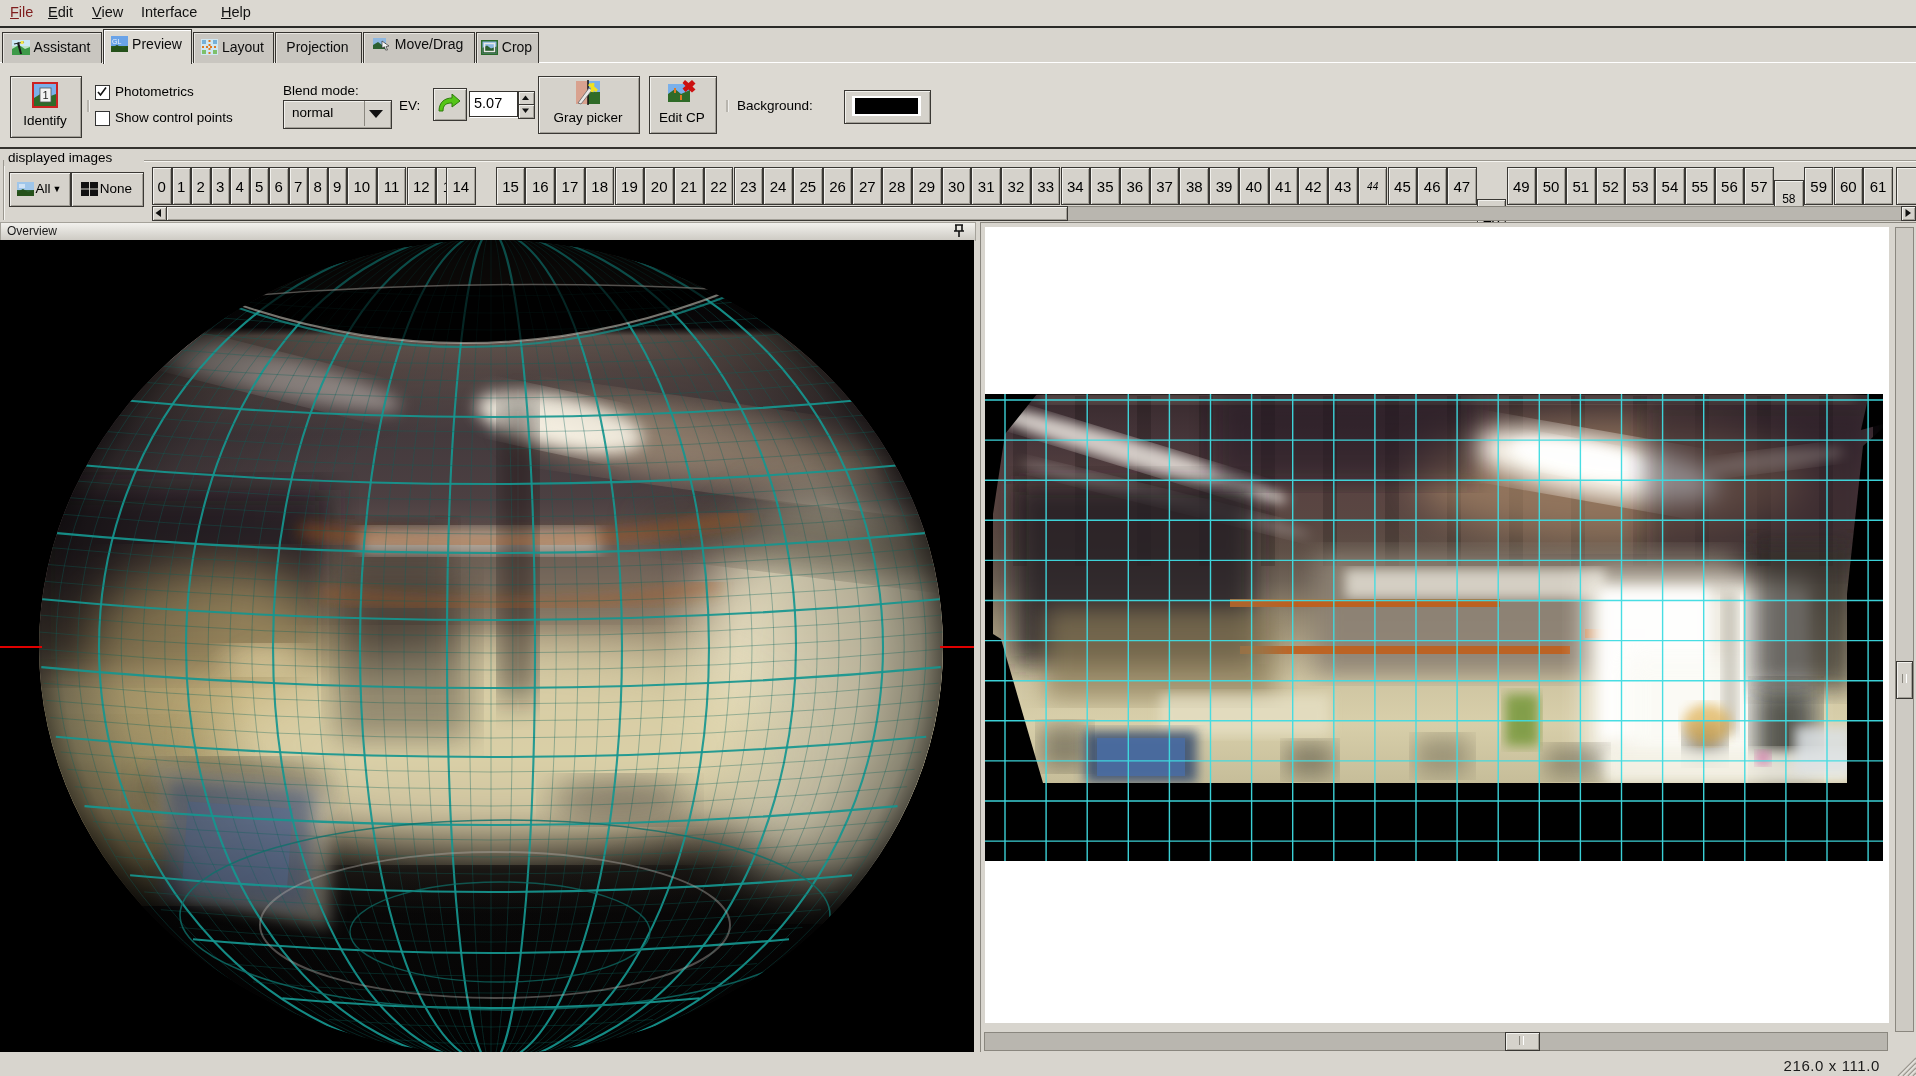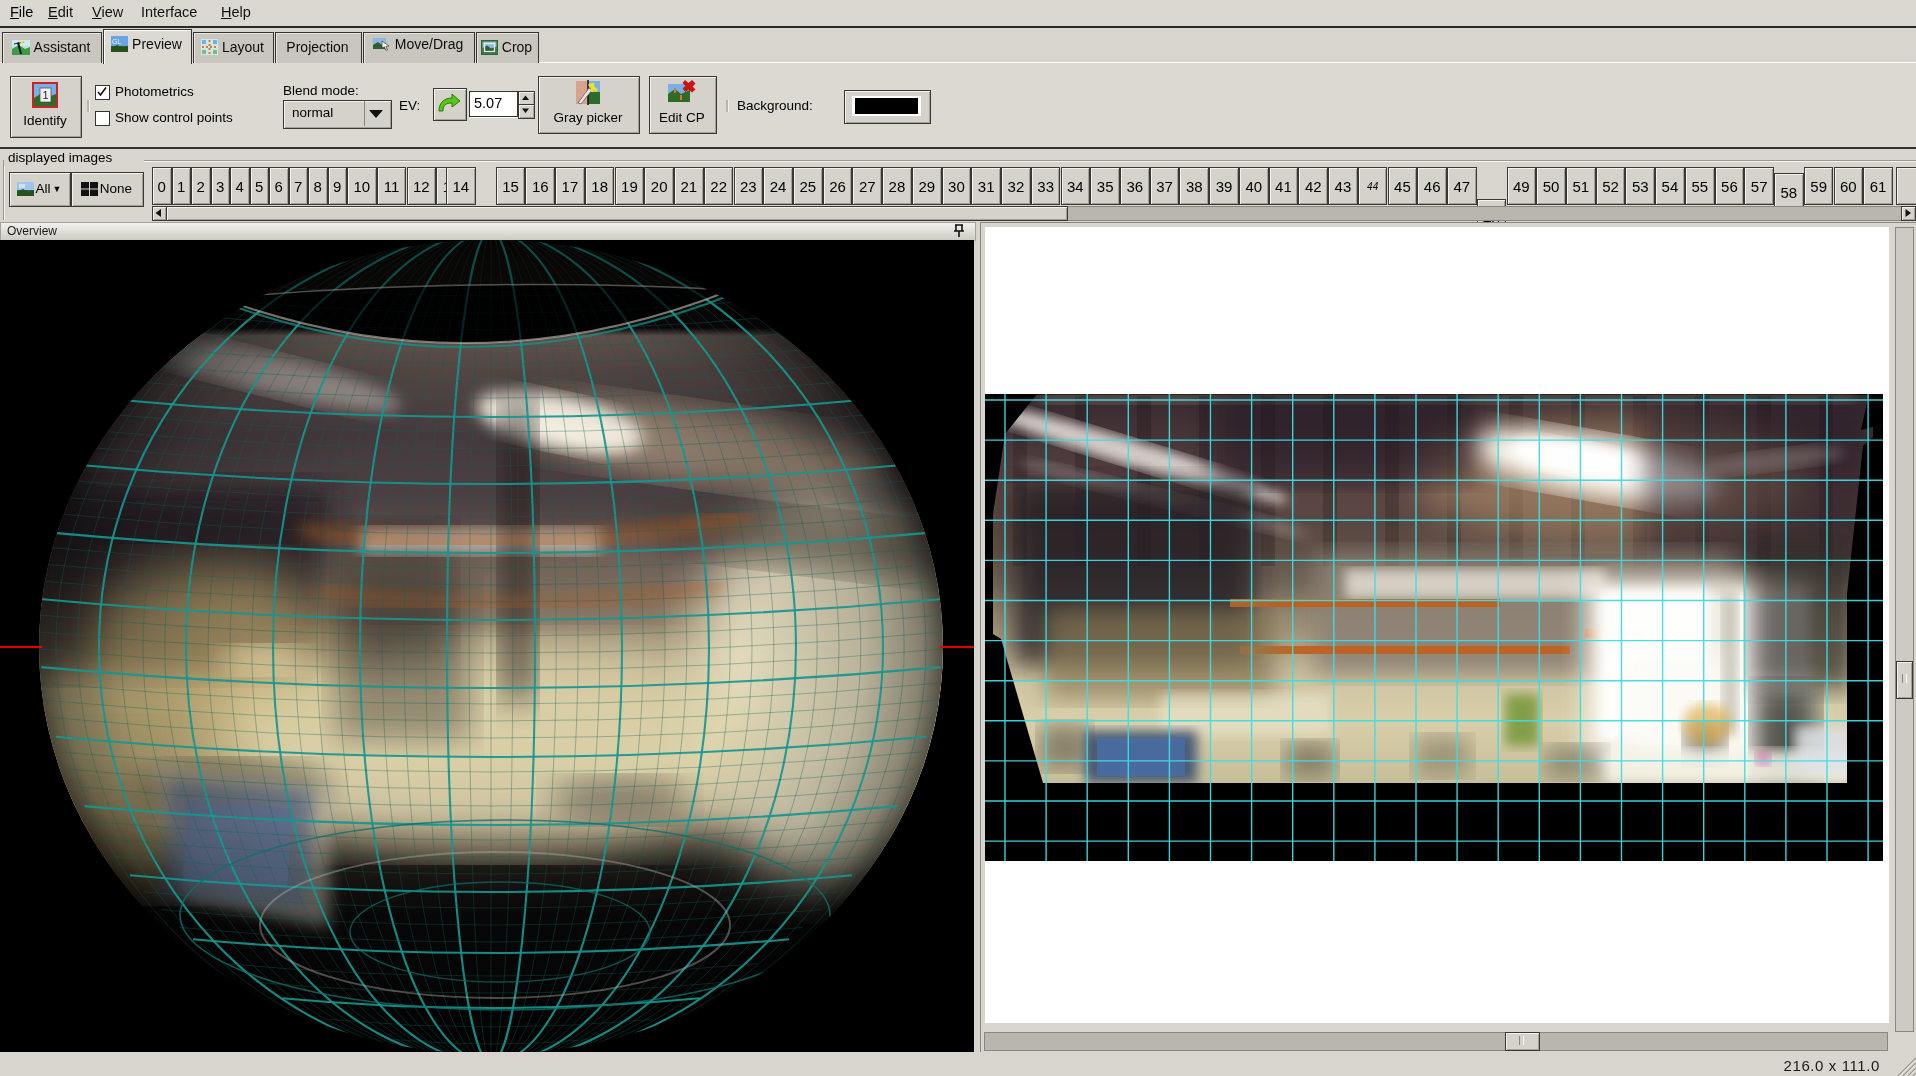--- a/index.html
+++ b/index.html
@@ -1,21 +1,21 @@
 <!DOCTYPE html>
 <html><head><meta charset="utf-8">
 <style>
 html,body{margin:0;padding:0;width:1916px;height:1076px;overflow:hidden;}
 body{font-family:"Liberation Sans",sans-serif;background:#d8d5ce;position:relative;}
 .abs{position:absolute;}
 .btn3d{background:#d5d2cb;border:1px solid #3a3834;box-shadow:inset 1px 1px 0 #f2f1ed, inset -1px -1px 0 #a3a098;}
 </style></head><body>
 
 <div class="abs" style="left:0;top:0;width:1916px;height:26px;background:#dbd8d1;border-bottom:2px solid #2a2a28;"></div>
-<div class="abs" style="left:10px;top:4px;font-size:14.5px;color:#000000;"><span style="text-decoration:underline">F</span>ile</div>
+<div class="abs" style="left:10px;top:4px;font-size:14.5px;color:#7f1d1d;"><span style="text-decoration:underline">F</span>ile</div>
 <div class="abs" style="left:48px;top:4px;font-size:14.5px;color:#111;"><span style="text-decoration:underline">E</span>dit</div>
 <div class="abs" style="left:92px;top:4px;font-size:14.5px;color:#111;"><span style="text-decoration:underline">V</span>iew</div>
 <div class="abs" style="left:141px;top:4px;font-size:14.5px;color:#111;">Interface</div>
 <div class="abs" style="left:221px;top:4px;font-size:14.5px;color:#111;"><span style="text-decoration:underline">H</span>elp</div>
 <div class="abs" style="left:2px;top:32px;width:98px;height:30px;background:#c9c6c0;border:1px solid #35332f;border-bottom:none;box-shadow:inset 1px 1px 0 #e8e6e1;z-index:2;"></div>
 <div class="abs" style="left:2px;top:36px;width:98px;height:22px;display:flex;align-items:center;justify-content:center;gap:4px;font-size:14px;color:#0c0c0c;z-index:4;">
     <svg width="18" height="15" viewBox="0 0 18 15">
       <rect x="0" y="0" width="18" height="15" fill="#bfe4c9"></rect>
       <rect x="0" y="0" width="18" height="6" fill="#cde9f5"></rect>
       <path d="M0 9 L7 5 L13 9 L18 7 L18 15 L0 15 Z" fill="#3d9a48"></path>
@@ -210,21 +210,21 @@
 <div class="abs btn3d" style="left:1476.7px;top:167px;width:27.7px;height:36px;display:flex;align-items:center;justify-content:center;font-size:15px;margin-top:32px;">48</div>
 <div class="abs btn3d" style="left:1506.5px;top:167px;width:27.7px;height:36px;display:flex;align-items:center;justify-content:center;font-size:15px;">49</div>
 <div class="abs btn3d" style="left:1536.2px;top:167px;width:27.7px;height:36px;display:flex;align-items:center;justify-content:center;font-size:15px;">50</div>
 <div class="abs btn3d" style="left:1565.9px;top:167px;width:27.7px;height:36px;display:flex;align-items:center;justify-content:center;font-size:15px;">51</div>
 <div class="abs btn3d" style="left:1595.7px;top:167px;width:27.7px;height:36px;display:flex;align-items:center;justify-content:center;font-size:15px;">52</div>
 <div class="abs btn3d" style="left:1625.4px;top:167px;width:27.7px;height:36px;display:flex;align-items:center;justify-content:center;font-size:15px;">53</div>
 <div class="abs btn3d" style="left:1655.1px;top:167px;width:27.7px;height:36px;display:flex;align-items:center;justify-content:center;font-size:15px;">54</div>
 <div class="abs btn3d" style="left:1684.9px;top:167px;width:27.7px;height:36px;display:flex;align-items:center;justify-content:center;font-size:15px;">55</div>
 <div class="abs btn3d" style="left:1714.6px;top:167px;width:27.7px;height:36px;display:flex;align-items:center;justify-content:center;font-size:15px;">56</div>
 <div class="abs btn3d" style="left:1744.3px;top:167px;width:27.7px;height:36px;display:flex;align-items:center;justify-content:center;font-size:15px;">57</div>
-<div class="abs btn3d" style="left:1774.0px;top:173px;width:27.7px;height:36px;display:flex;align-items:center;justify-content:center;font-size:15px;">58</div>
+<div class="abs btn3d" style="left:1774.0px;top:180px;width:27.7px;height:36px;display:flex;align-items:center;justify-content:center;font-size:12px;">58</div>
 <div class="abs btn3d" style="left:1803.8px;top:167px;width:27.7px;height:36px;display:flex;align-items:center;justify-content:center;font-size:15px;">59</div>
 <div class="abs btn3d" style="left:1833.5px;top:167px;width:27.7px;height:36px;display:flex;align-items:center;justify-content:center;font-size:15px;">60</div>
 <div class="abs btn3d" style="left:1863.2px;top:167px;width:27.7px;height:36px;display:flex;align-items:center;justify-content:center;font-size:15px;">61</div>
 <div class="abs btn3d" style="left:1896px;top:167px;width:20px;height:36px;"></div>
 <div class="abs" style="left:152px;top:206px;width:1762px;height:13px;background:#b9b6af;border:1px solid #8a877f;"></div>
 <div class="abs btn3d" style="left:152px;top:206px;width:13px;height:13px;"></div>
 <svg class="abs" style="left:155px;top:209px;" width="7" height="8" viewBox="0 0 7 8">
     <path d="M6 0 L6 8 L0.5 4 Z" fill="#111"></path>
   </svg>
 <div class="abs btn3d" style="left:166px;top:206px;width:900px;height:13px;"></div>

